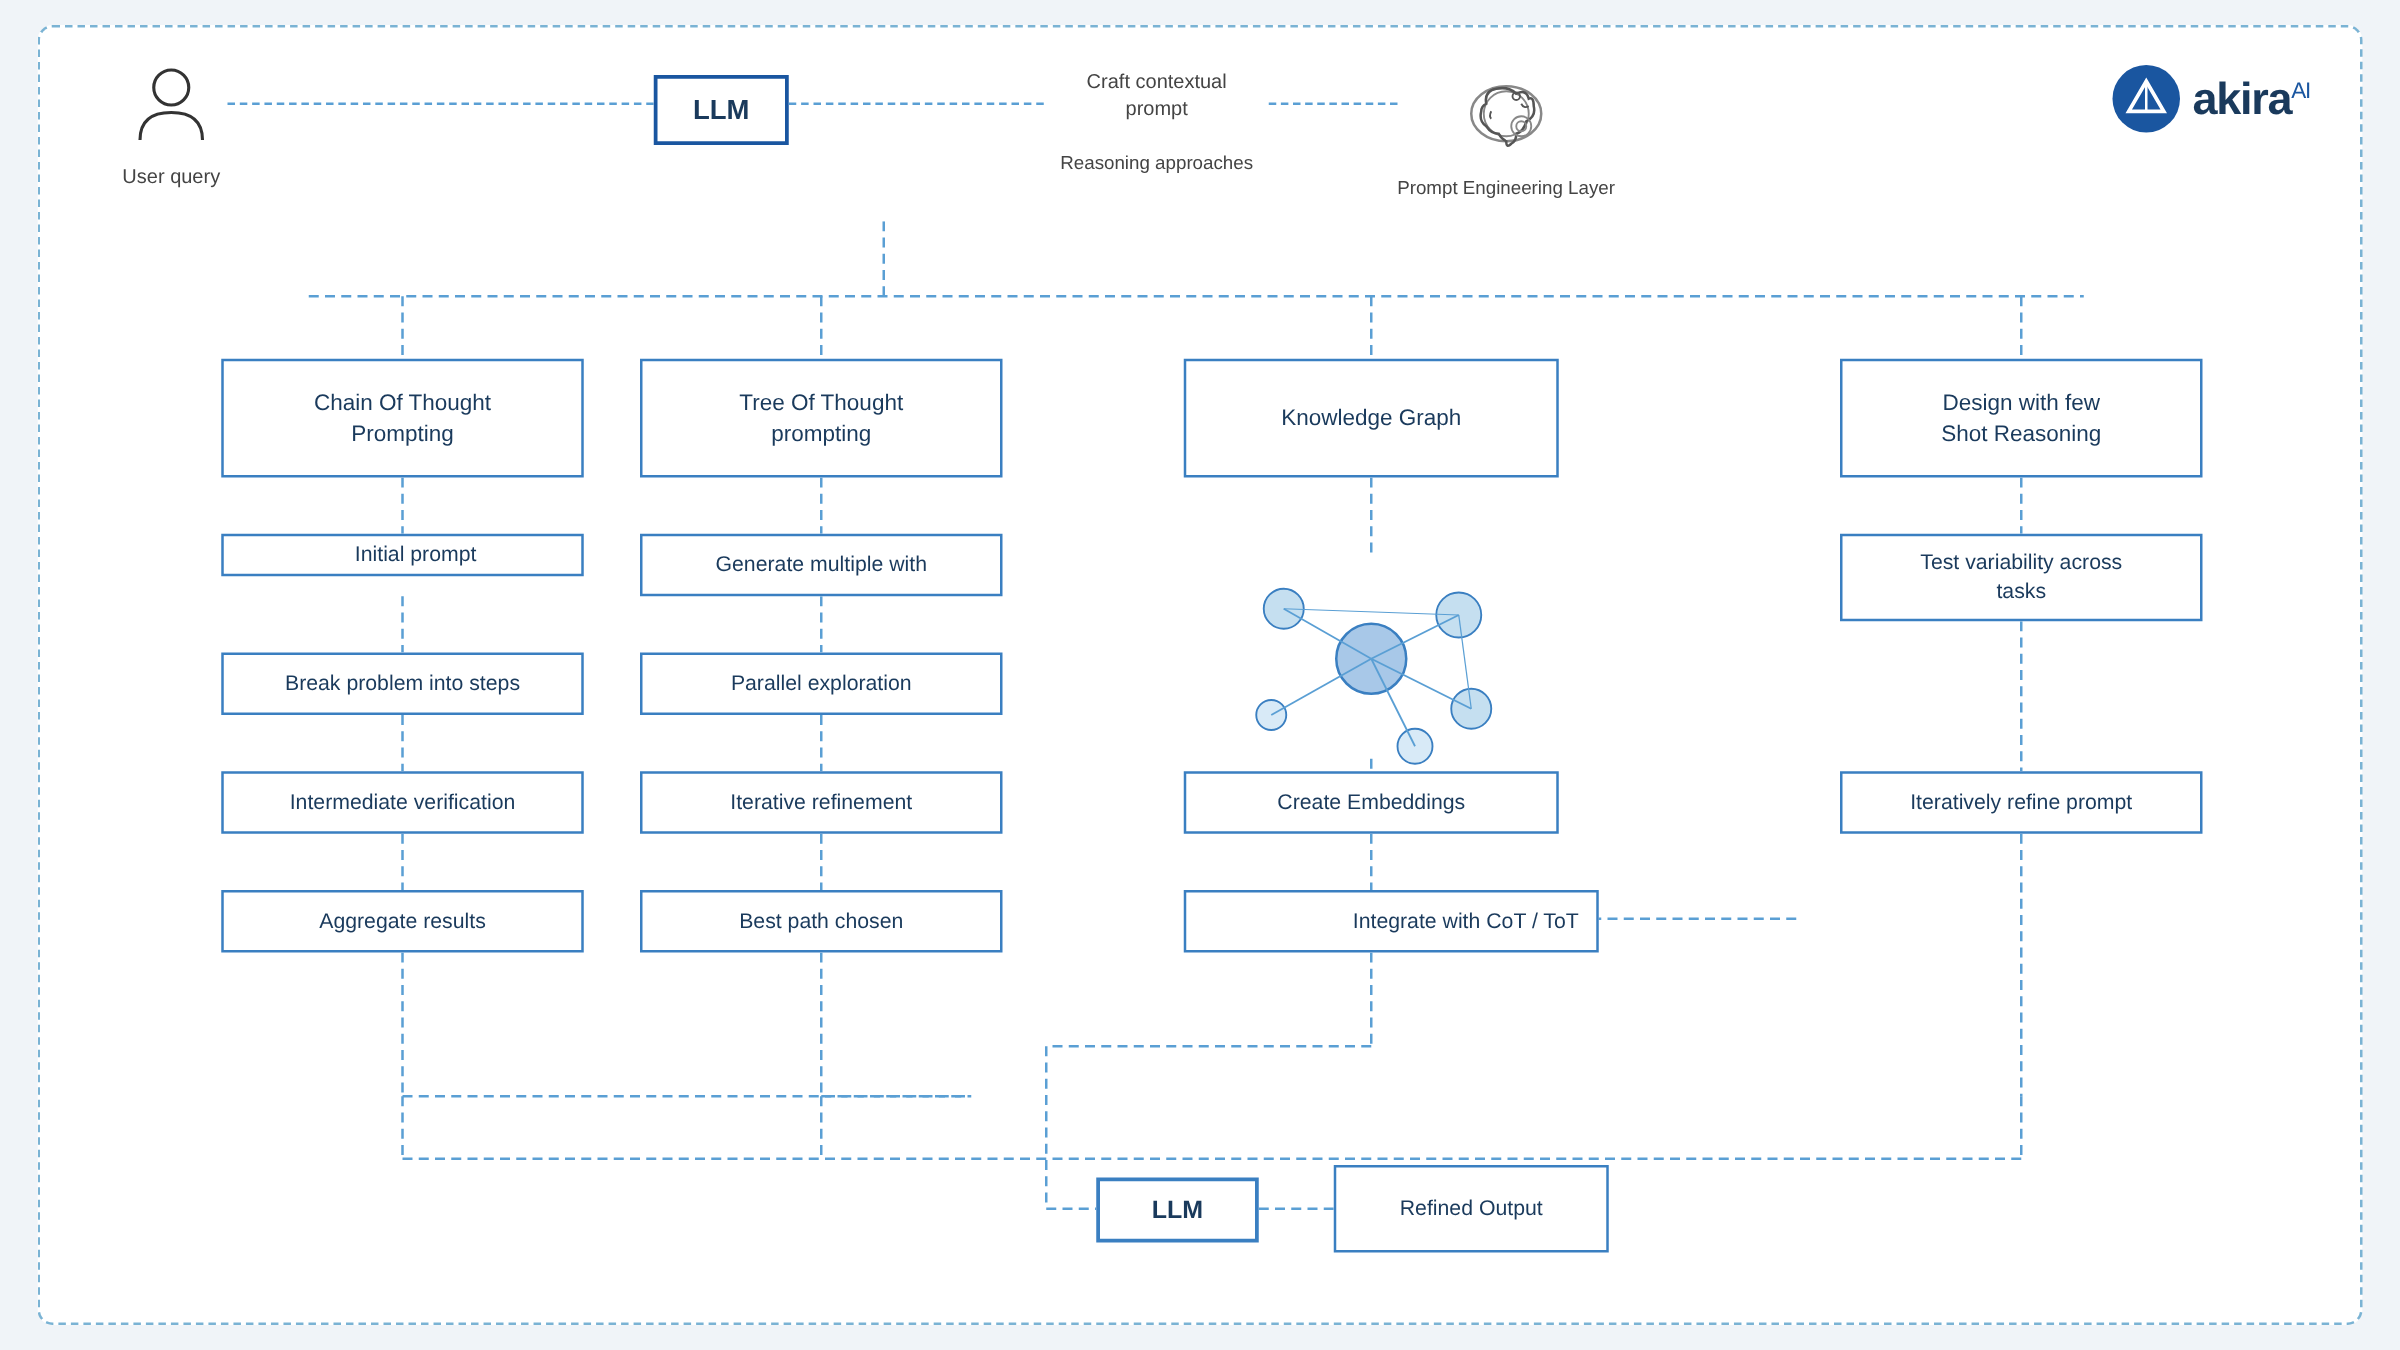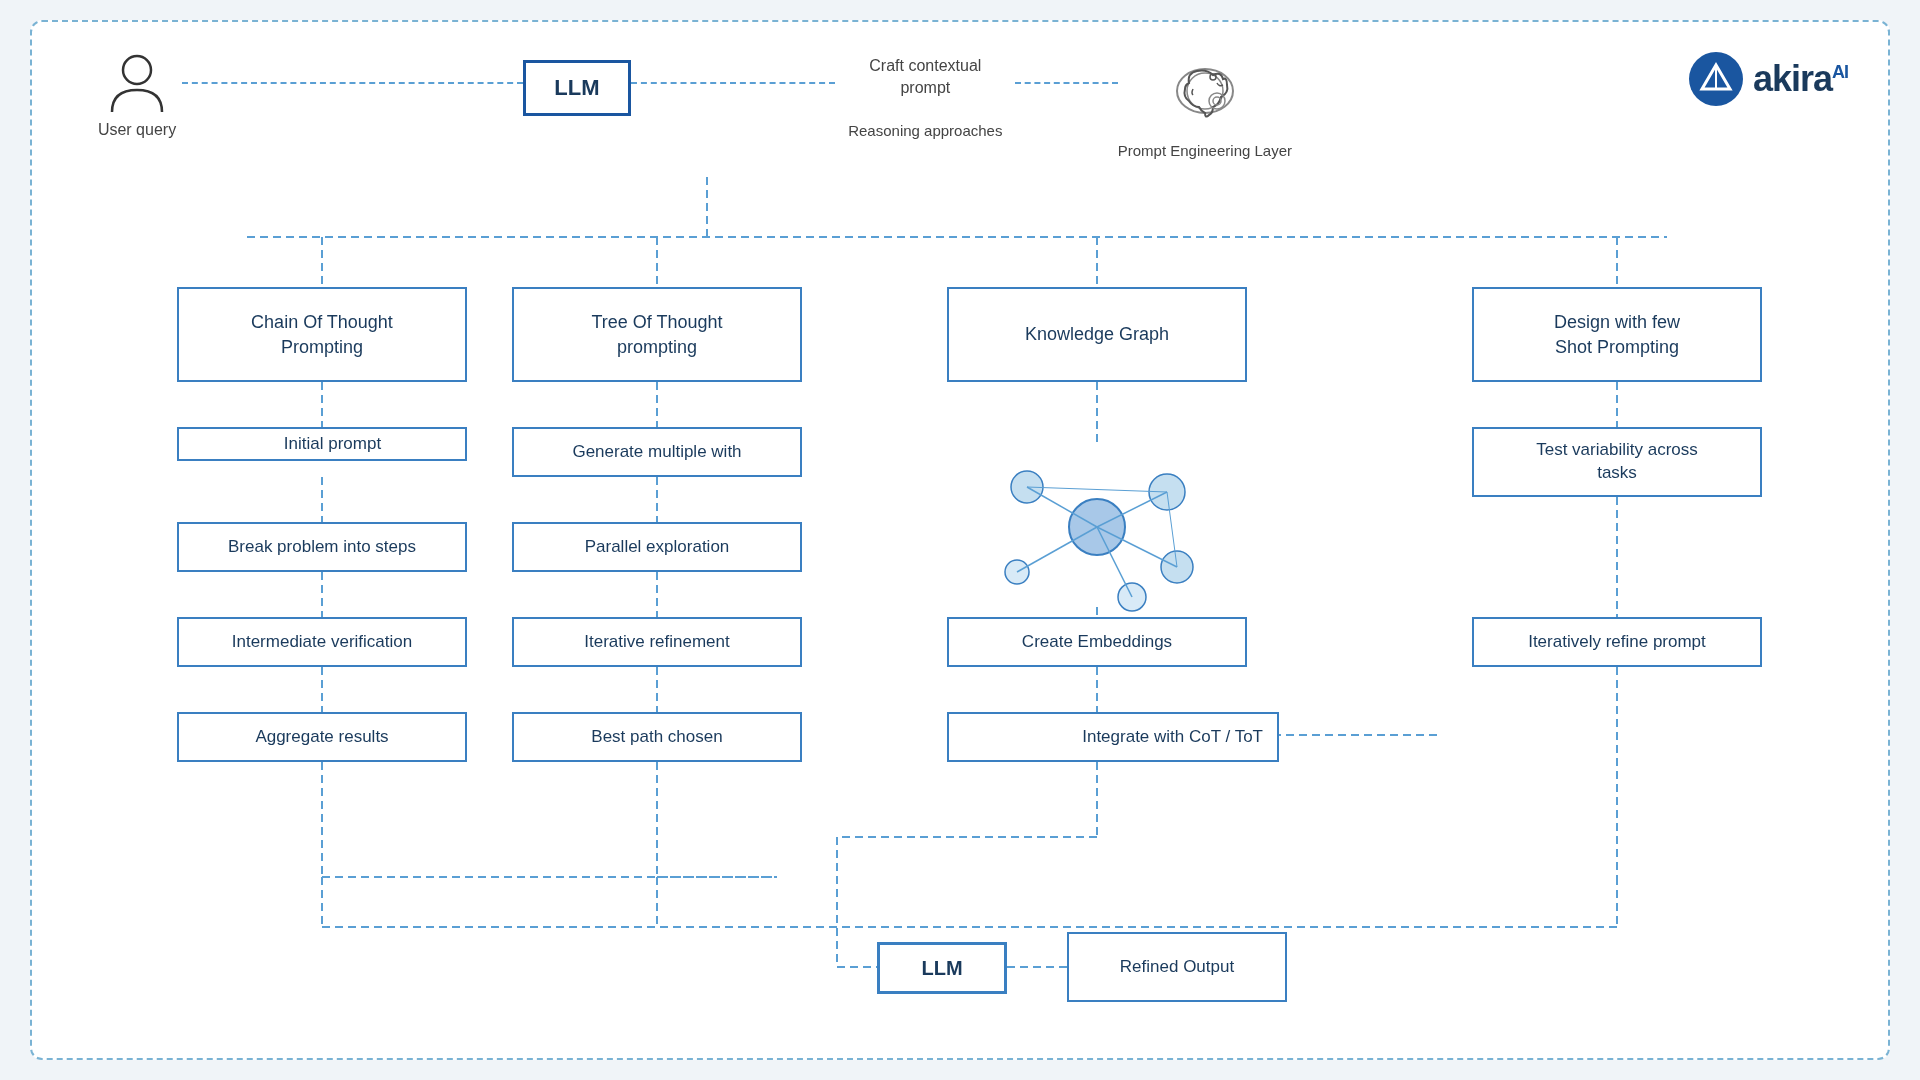--- a/index.html
+++ b/index.html
@@ -42,21 +42,21 @@
     }
     .logo-text {
       font-size: 36px;
       font-weight: 700;
       color: #1a3a5c;
       letter-spacing: -1px;
     }
     .logo-text sup {
       font-size: 18px;
       color: #1a56a0;
-      font-weight: 700;
+      font-weight: 400;
     }
 
     
     .flow-svg {
       position: absolute;
       top: 0;
       left: 0;
       width: 100%;
       height: 100%;
       pointer-events: none;
@@ -99,21 +99,21 @@
     </div>
   </div>
 
   <div style="position:absolute; top:28px; left:60px; display:flex; align-items:flex-start; gap:0; width:1200px;">
 
     <div style="display:flex;flex-direction:column;align-items:center;min-width:90px;">
       <svg width="60" height="65" viewBox="0 0 60 65">
         <circle cx="30" cy="20" r="14" fill="none" stroke="#333" stroke-width="2.5"></circle>
         <path d="M5,62 Q5,40 30,40 Q55,40 55,62" fill="none" stroke="#333" stroke-width="2.5"></path>
       </svg>
-      <div style="font-size:16px;color:#444;margin-top:6px;">User query</div>
+      <div style="font-size:16px;color:#444;margin-top:18px;">User query</div>
     </div>
 
     <div style="flex:1;border-top:2px dashed #5a9fd4;margin-top:32px;"></div>
 
     <div style="border:3px solid #1a56a0;padding:12px 28px;font-size:22px;font-weight:700;color:#1a3a5c;background:#fff;margin-top:10px;white-space:nowrap;">
       <span>LLM</span>
     </div>
 
     <div style="flex:0.6;border-top:2px dashed #5a9fd4;margin-top:32px;"></div>
 
@@ -275,21 +275,21 @@
 
     <div class="flow-box" style="left:870px;top:440px;width:300px;height:50px;">
       <span>Create Embeddings</span>
     </div>
     <div class="flow-box" style="left:870px;top:535px;width:332px;height:50px;justify-content:flex-end;">
       <span>Integrate with CoT / ToT</span>
     </div>
 
     <div class="flow-box" style="left:1395px;top:110px;width:290px;height:95px;font-size:18px;">
       <span style="white-space:pre-line;">Design with few
-Shot Prompting</span>
+Shot Reasoning</span>
     </div>
 
     <div class="flow-box" style="left:1395px;top:250px;width:290px;height:70px;">
       <span style="white-space:pre-line;">Test variability across
 tasks</span>
     </div>
     <div class="flow-box" style="left:1395px;top:440px;width:290px;height:50px;">
       <span>Iteratively refine prompt</span>
     </div>
 

